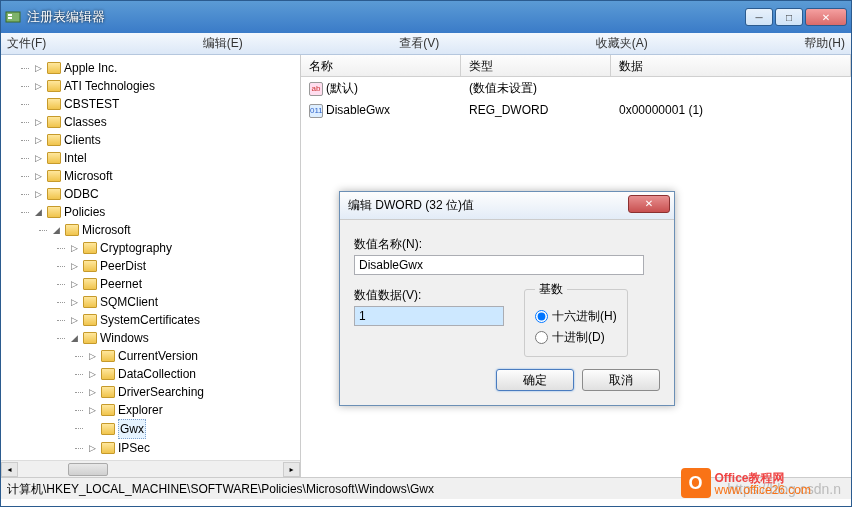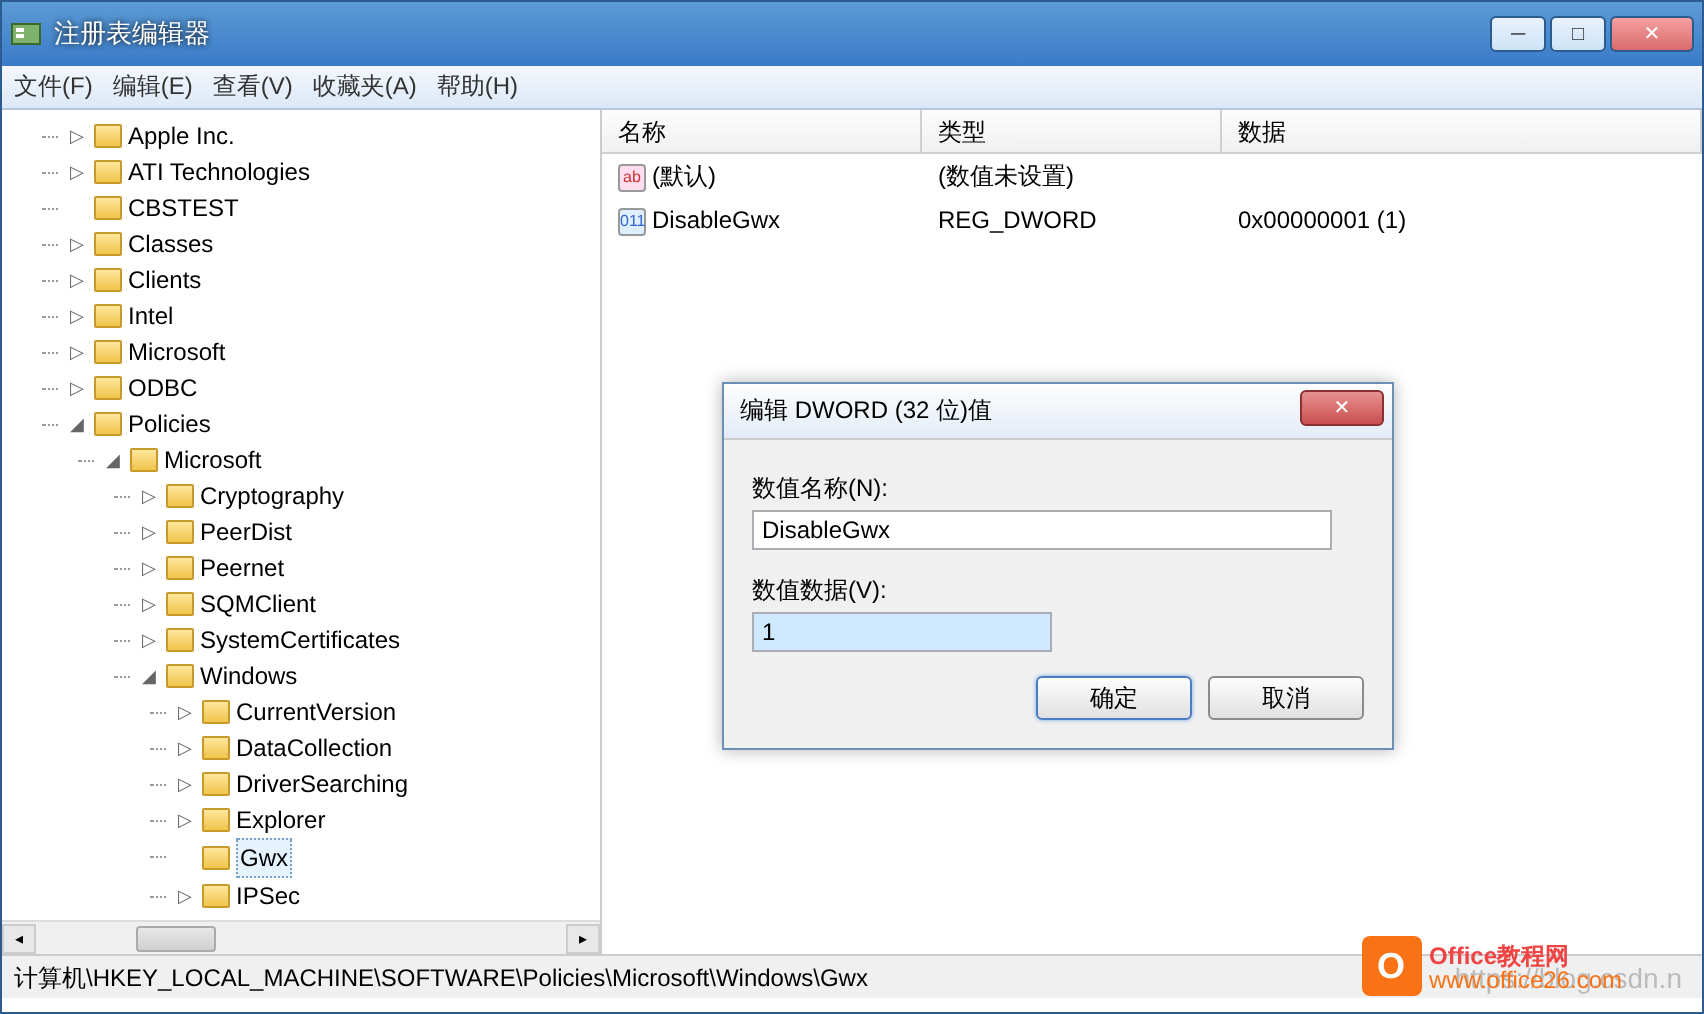--- a/index.html
+++ b/index.html
@@ -3,21 +3,21 @@
 <meta charset="utf-8">
 <style>
 * { box-sizing: border-box; margin: 0; padding: 0; font-family: "Microsoft YaHei", "SimSun", sans-serif; font-size: 12px; }
 body { background: #fff; width: 852px; height: 507px; position: relative; overflow: hidden; border: 1px solid #2b5b8f; }
 .titlebar { height: 28px; background: linear-gradient(#5b9bd5, #3a7bc8); display: flex; align-items: center; padding: 16px 4px; color: #fff; }
 .titlebar .icon { width: 16px; height: 16px; margin-right: 6px; }
 .titlebar .title { flex: 1; font-size: 13px; text-shadow: 0 0 3px #000; }
 .winbtns { display: flex; gap: 2px; }
 .winbtn { width: 28px; height: 18px; border: 1px solid #2b5b8f; border-radius: 3px; background: linear-gradient(#e8f1fb,#cfe3f7); display: flex; align-items: center; justify-content: center; font-size: 10px; color: #333; }
 .winbtn.close { background: linear-gradient(#f5a0a0,#d96b6b); color: #fff; width: 42px; }
-.menubar { height: 22px; background: linear-gradient(#f4f8fd,#dce8f7); display: flex; align-items: center; padding: 0 6px; gap: 10px; border-bottom: 1px solid #b5c7de; }
+.menubar { height: 22px; background: linear-gradient(#f4f8fd,#dce8f7); display: flex; align-items: center; padding: 0 6px; gap: 10px; border-bottom: 1px solid #b5c7de; justify-content: space-between; }
 .menubar span { color: #333; }
 .content { display: flex; height: 422px; }
 .tree-pane { width: 300px; border-right: 1px solid #ccc; overflow: hidden; position: relative; background:#fff; }
 .tree { padding: 4px 0 0 0; font-size: 12px; line-height: 18px; overflow:hidden; height:400px;}
 .tree ul { list-style: none; padding-left: 18px; }
 .tree li { white-space: nowrap; position: relative; }
 .tree li::before { content:""; position:absolute; left:-10px; top:9px; width:8px; height:1px; border-top:1px dotted #999; }
 .tree .node { display: flex; align-items: center; gap: 3px; padding: 0 2px; }
 .tree .exp { width: 11px; height: 11px; display:inline-flex; align-items:center; justify-content:center; color:#666; font-size:9px;}
 .folder { width: 14px; height: 12px; background: linear-gradient(#ffe79c,#f0c44c); border: 1px solid #c69a2b; border-radius: 1px; display:inline-block; flex-shrink:0;}
@@ -29,21 +29,21 @@
 .list-row { display: flex; padding: 2px 0; justify-content: center; }
 .list-row .cell { padding: 1px 8px; }
 .val-icon { display:inline-block; width:14px; height:14px; vertical-align:middle; margin-right:3px; border:1px solid #999; border-radius:2px; font-size:8px; text-align:center; line-height:12px;}
 .val-icon.sz { background:#fde; color:#c33;}
 .val-icon.dw { background:#def; color:#36c;}
 .statusbar { height: 22px; border-top: 1px solid #ccc; background: #f0f0f0; padding: 3px 6px; font-size: 12px; position:relative;}
 .hscroll { position:absolute; bottom:0; left:0; right:0; height:17px; background:#f0f0f0; border-top:1px solid #ddd; display:flex; align-items:center;}
 .hscroll .thumb { width:40px; height:13px; background:linear-gradient(#e8e8e8,#d0d0d0); border:1px solid #aaa; border-radius:2px; margin-left:50px;}
 .hscroll .arrow { width:17px; height:15px; background:#e8e8e8; border:1px solid #ccc; display:flex; align-items:center; justify-content:center; font-size:8px;}
 
-.dialog { position: absolute; left: 360px; top: 190px; width: 336px; background: #f0f0f0; border: 1px solid #6b8fb5; box-shadow: 0 0 8px rgba(0,0,0,0.3); }
+.dialog { position: absolute; left: 338px; top: 190px; width: 336px; background: #f0f0f0; border: 1px solid #6b8fb5; box-shadow: 0 0 8px rgba(0,0,0,0.3); }
 .dialog .dtitle { height: 28px; background: linear-gradient(#fdfdfd,#e3ecf7); border-bottom: 1px solid #ccc; display: flex; align-items: center; padding: 0 8px; font-size: 12px; }
 .dialog .dtitle .t { flex:1; }
 .dialog .dclose { width: 42px; height: 18px; background: linear-gradient(#e89090,#c85050); color:#fff; border:1px solid #8b3030; border-radius:3px; display:flex; align-items:center; justify-content:center; font-size:10px; margin-top:-4px; margin-right:-4px;}
 .dialog .dbody { padding: 10px 14px 14px; }
 .dialog fieldset { border: 1px solid #ccc; border-radius: 3px; padding: 6px 10px 10px; }
 .dialog legend { padding: 0 4px; font-size:12px;}
 .dialog label { display:block; margin: 6px 0 2px; font-size:12px;}
 .dialog input[type=text] { width: 150px; padding: 2px 4px; border: 1px solid #abadb3; background:#fff; font-size:12px;}
 .dialog input.ro { width: 290px; background:#fff; }
 .dialog .row2 { display:flex; gap:20px; margin-top:6px;}
@@ -287,20 +287,33 @@
     <div class="dclose">✕</div>
   </div>
   <div class="dbody">
     <label>数值名称(N):</label>
     <input class="ro" type="text" readonly="" value="DisableGwx" style="">
     <div class="row2">
       <div>
         <label>数值数据(V):</label>
         <input type="text" style="background: rgb(205, 232, 255);" value="1">
       </div>
+      <fieldset>
+        <legend>基数</legend>
+        <div class="radios">
+          <label>
+              <input type="radio" checked="" style="">
+              <span>十六进制(H)</span>
+            </label>
+          <label>
+              <input type="radio" style="">
+              <span>十进制(D)</span>
+            </label>
+        </div>
+      </fieldset>
     </div>
     <div class="btns">
       <button class="btn primary">确定</button>
       <button class="btn">取消</button>
     </div>
   </div>
 </div>
 
 <div class="logo">
   <div class="sq">O</div>

